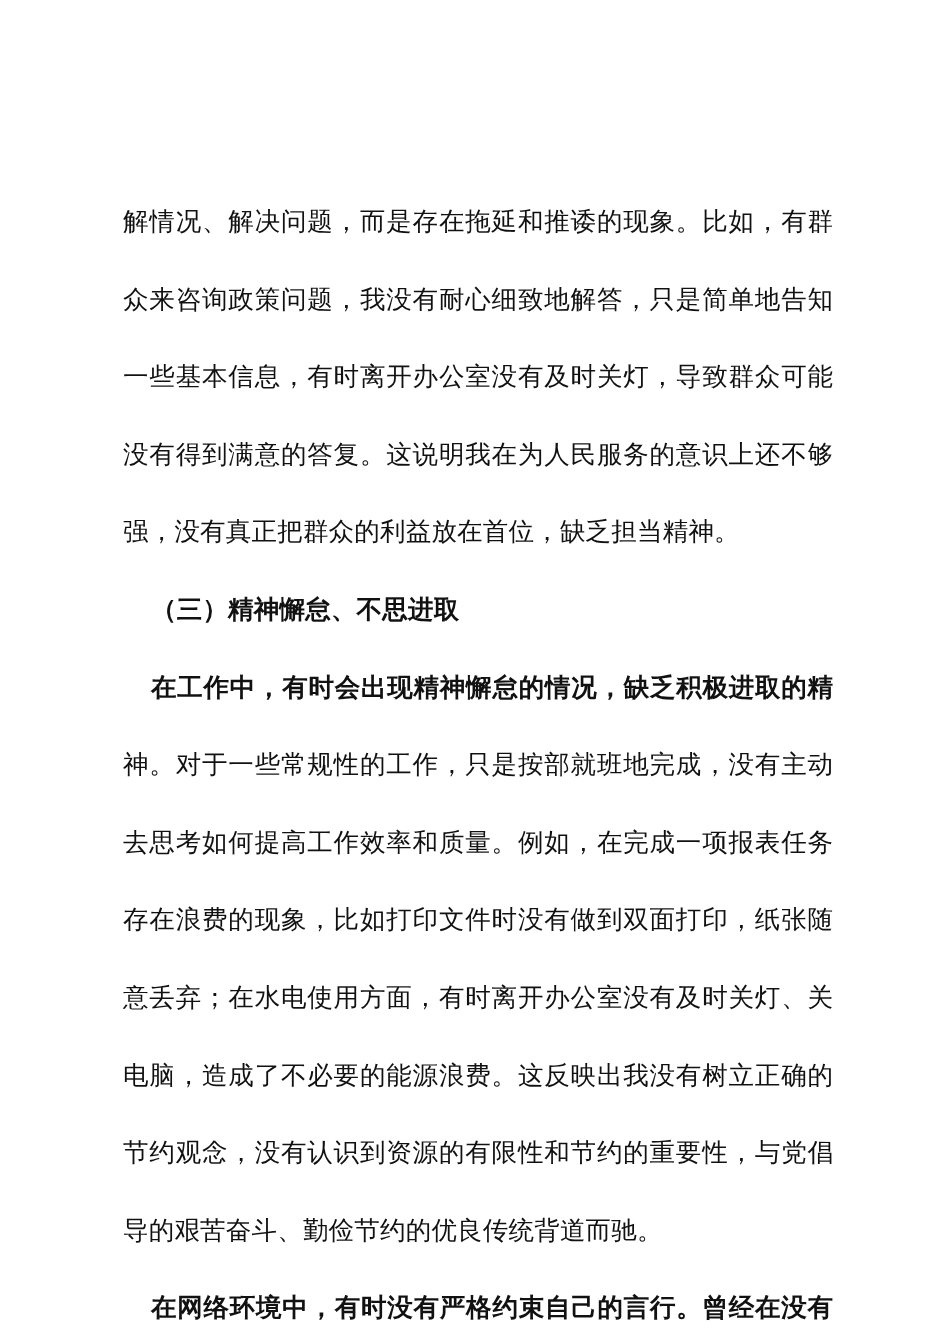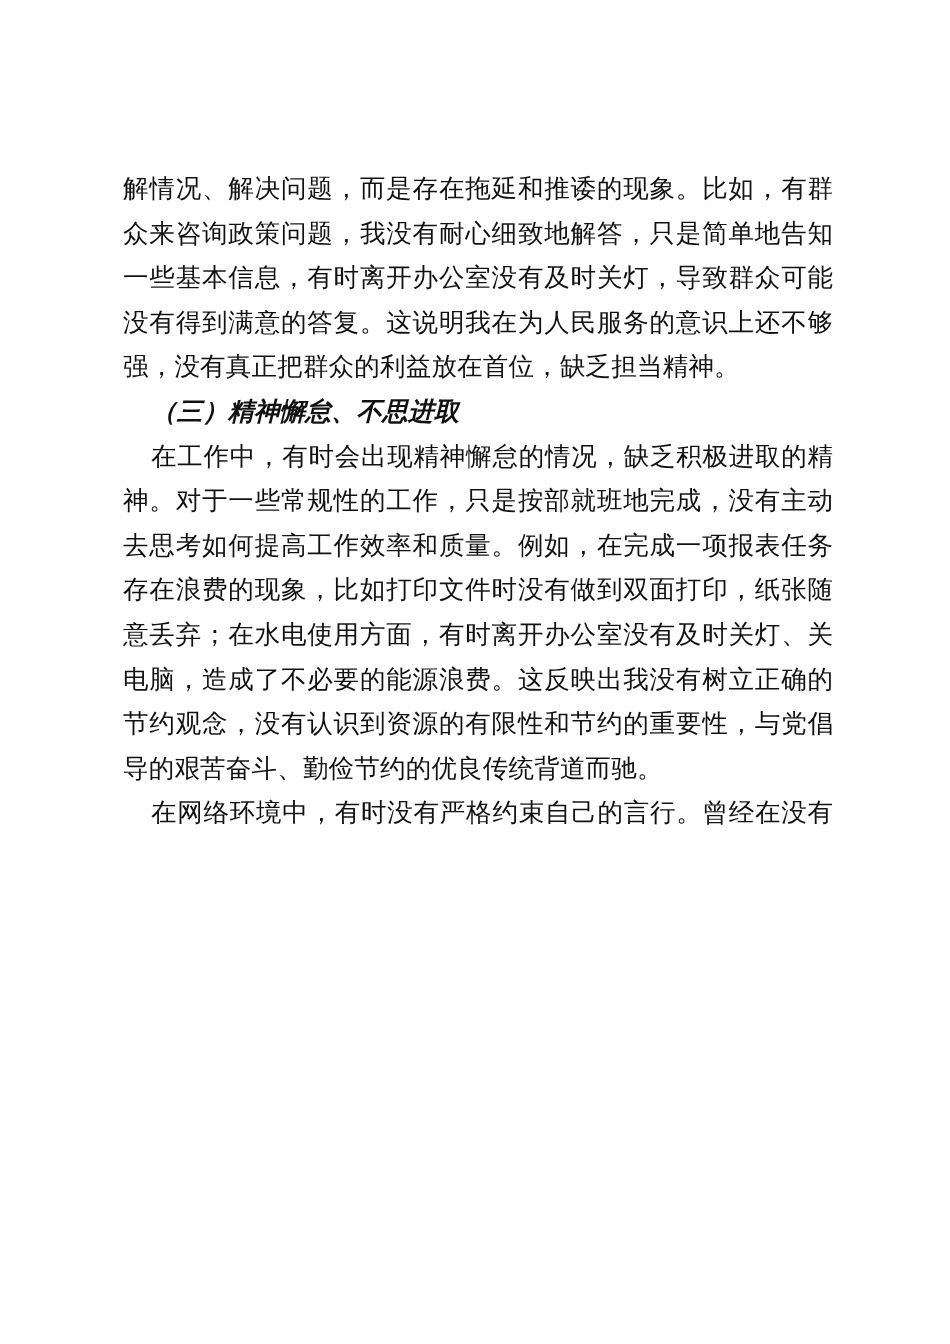--- a/index.html
+++ b/index.html
@@ -26,32 +26,33 @@
     width: 710px;
     color: var(--ink, #111111);
     font-size: 25.5px;
   }
   .line {
     height: 44.6px;
     line-height: 44.6px;
     white-space: nowrap;
     text-align: left;
     letter-spacing: 0.2px;
+    margin-top: 33px;
   }
   .line.fill {
     text-align: justify;
     text-align-last: justify;
     letter-spacing: 0;
   }
   .line.indent {
     text-indent: 28px;
+    font-weight: bold;
   }
   .line.heading {
     font-weight: bold;
-    font-style: italic;
   }
 </style>
 </head>
 <body>
 
 <div class="page">
   <div class="text-block" id="text-block">
       <div class="line fill">解情况、解决问题，而是存在拖延和推诿的现象。比如，有群</div>
       <div class="line fill">众来咨询政策问题，我没有耐心细致地解答，只是简单地告知</div>
       <div class="line fill">一些基本信息，有时离开办公室没有及时关灯，导致群众可能</div>

